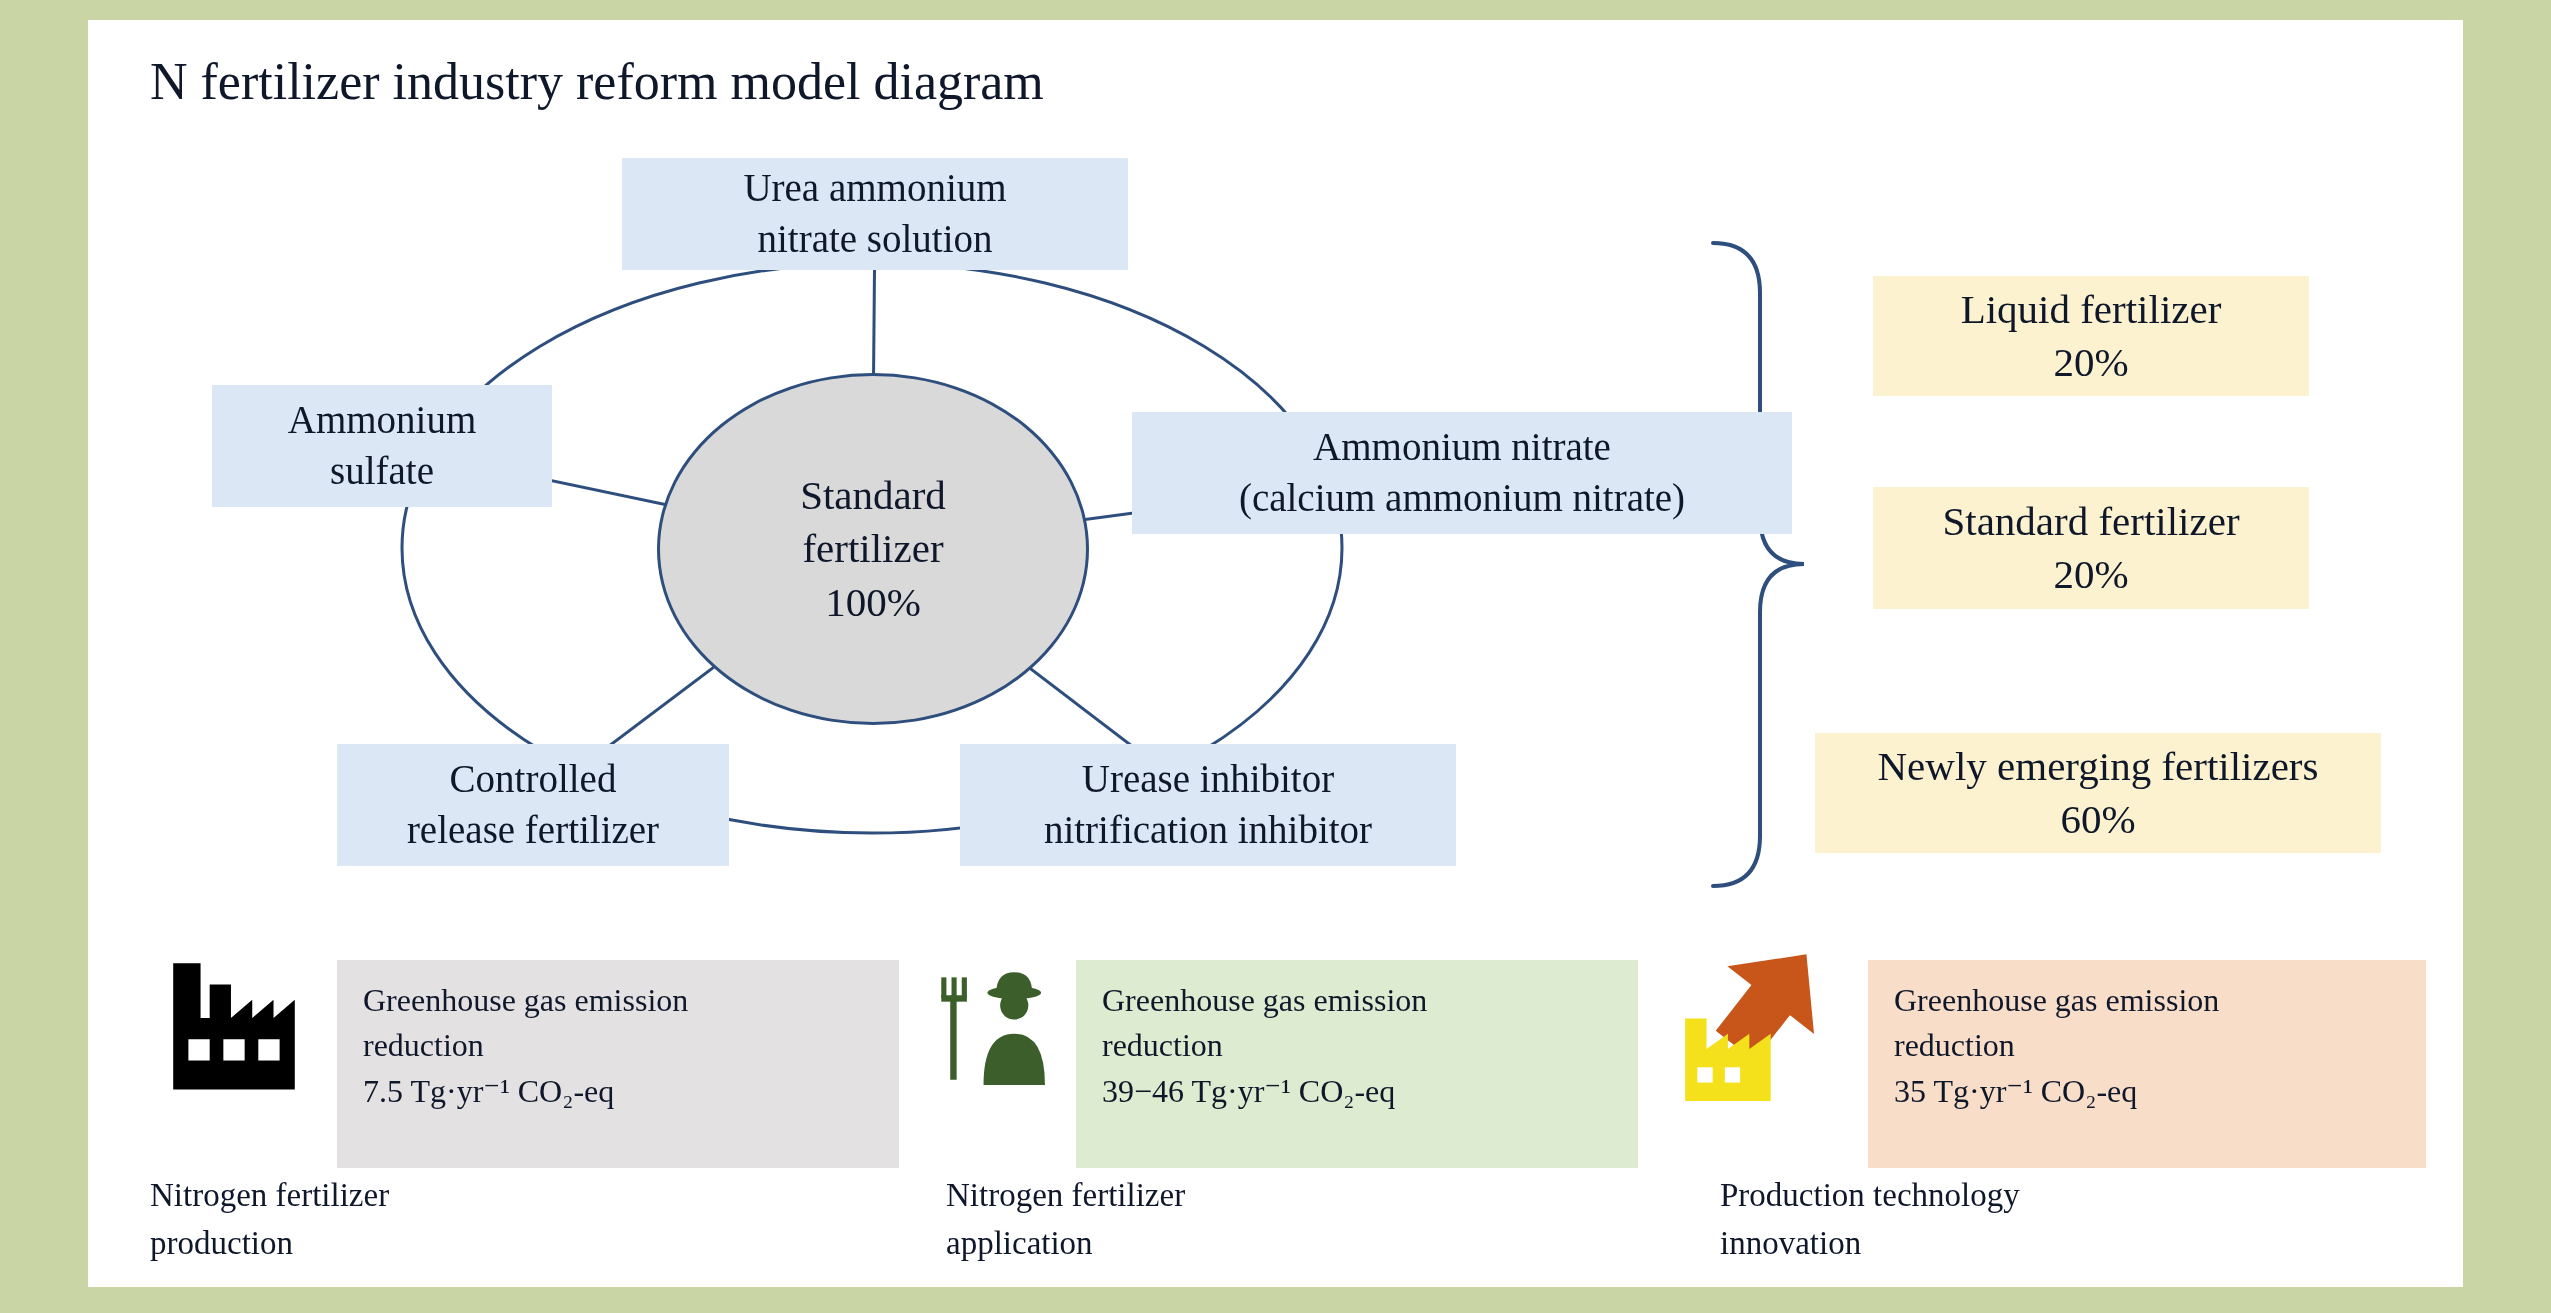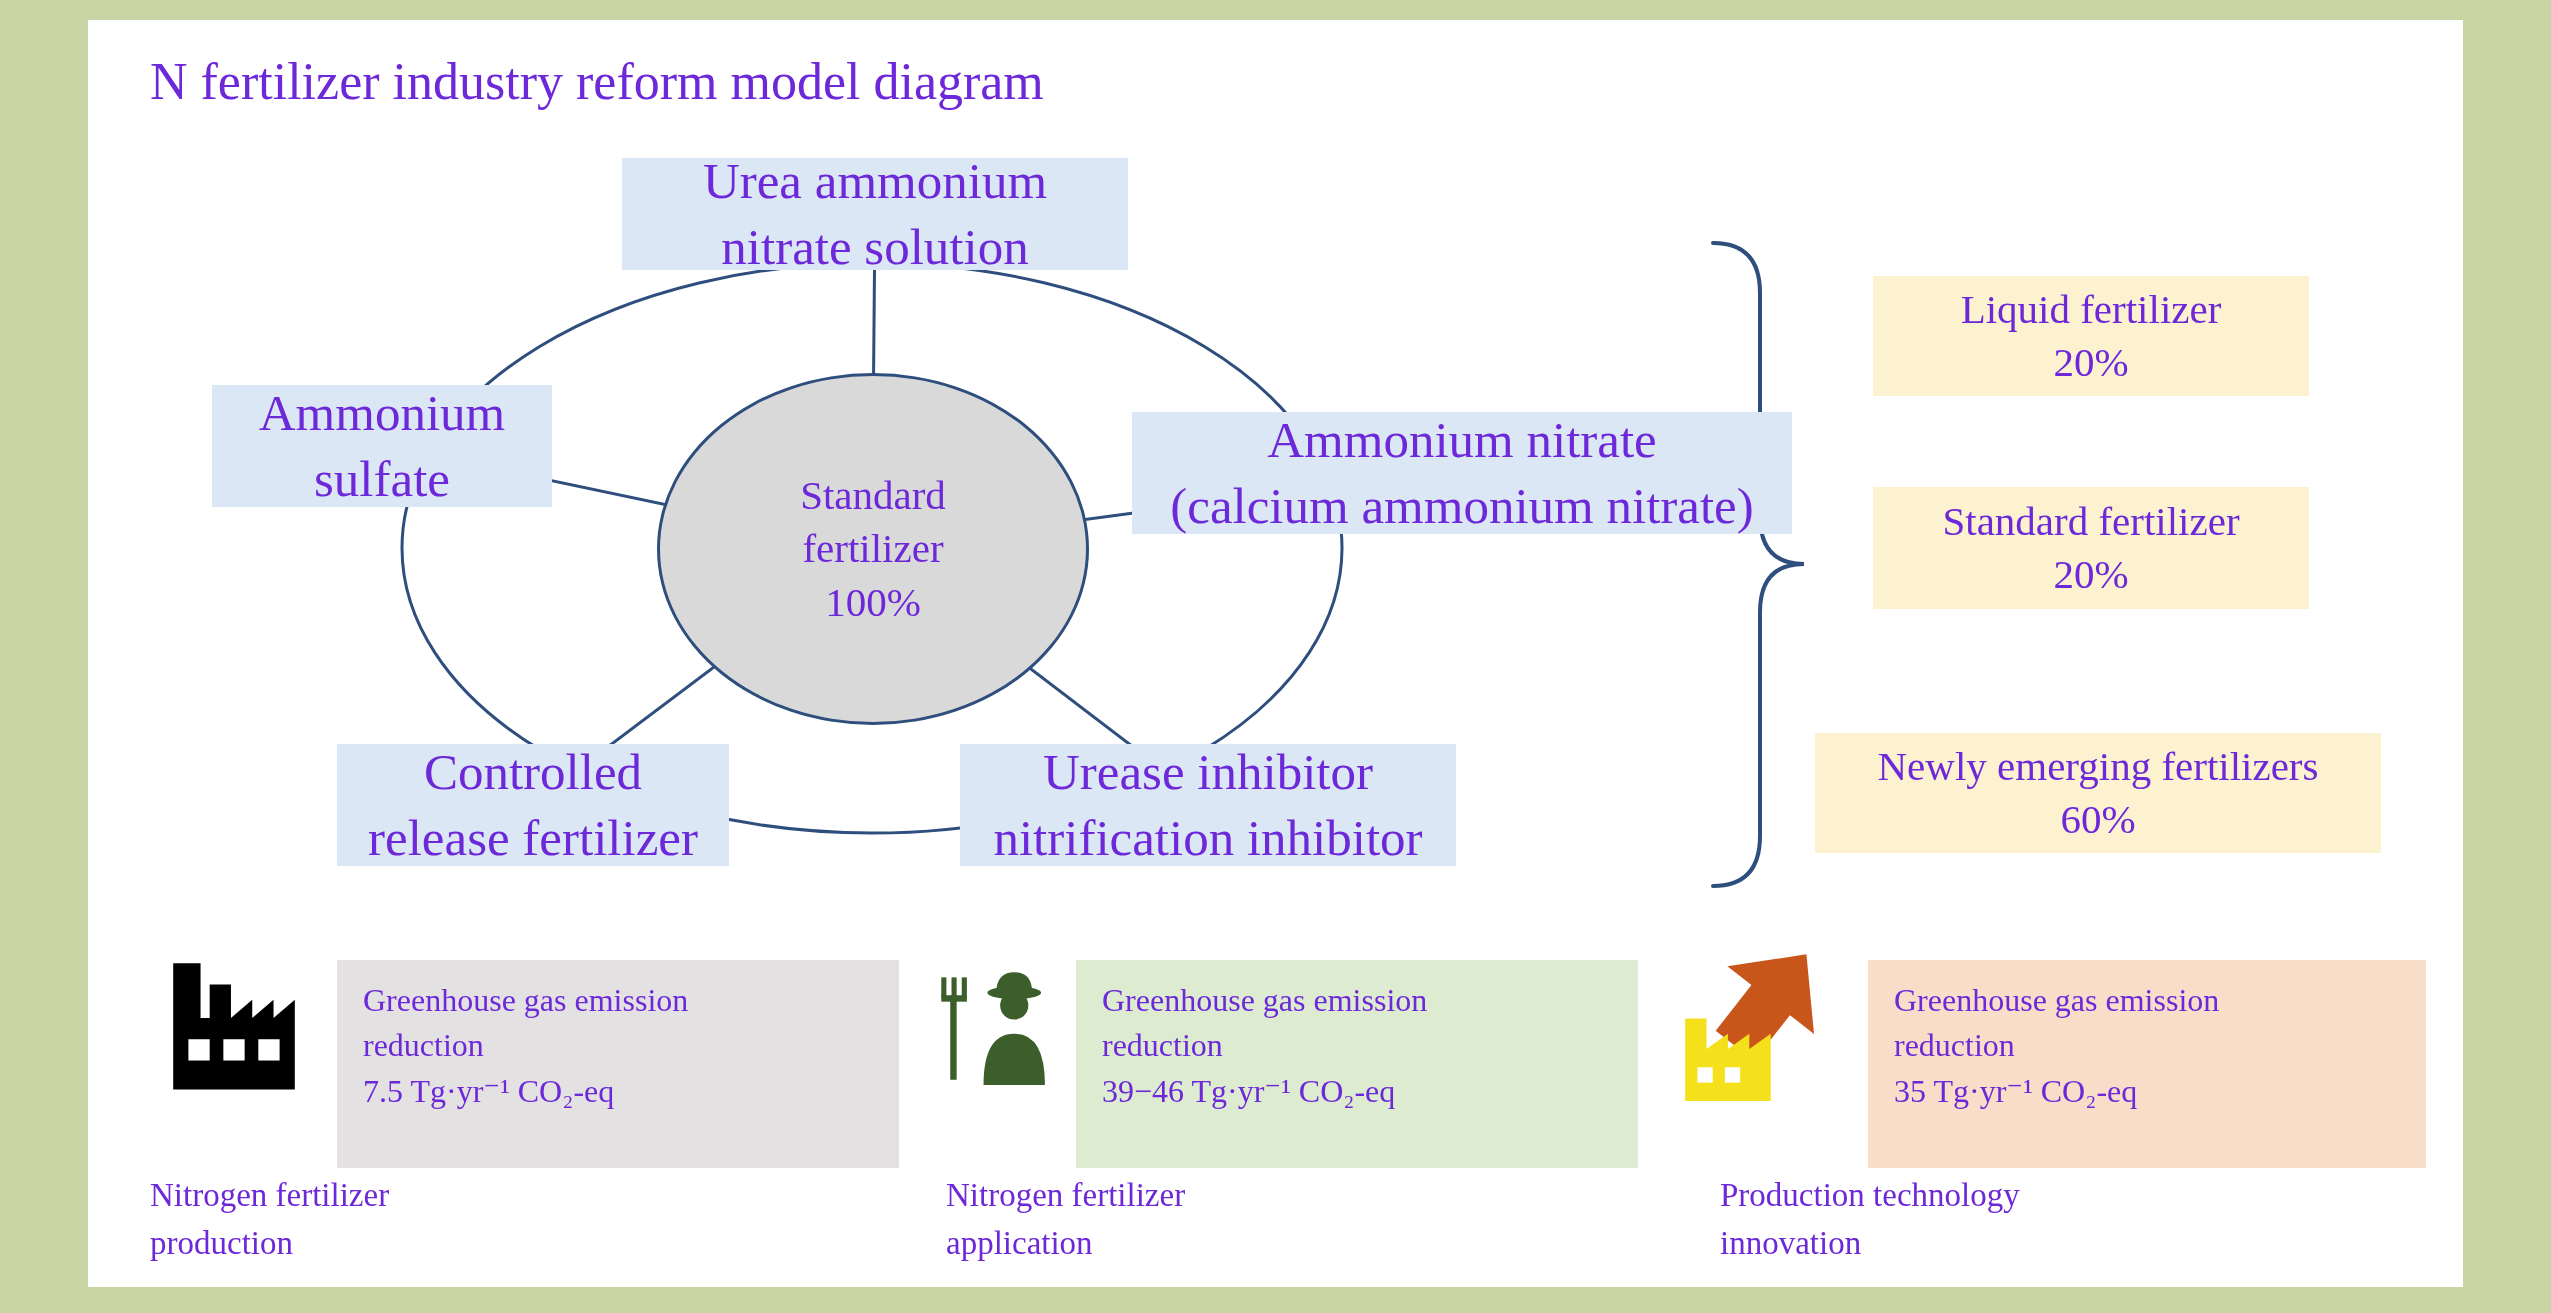--- a/index.html
+++ b/index.html
@@ -1,37 +1,37 @@
 <!DOCTYPE html>
 <html style="--background: #c9d5a4; --panel: #ffffff; --node-fill: #dbe7f4; --hub-fill: #d9d9d9; --line: #2e4e7e; --output-fill: #fdf2cf; --production-fill: #e3e1e2; --application-fill: #ddecd0; --innovation-fill: #f8ddc9; --factory-icon: #000000; --farmer-icon: #3b5e2b; --arrow-icon: #c8551a; --small-factory-icon: #f4e11c;"><head>
 <meta charset="utf-8">
 <style>
   * { margin:0; padding:0; box-sizing:border-box; }
   html,body { background:#c9d5a4; }
   .root {
     position:relative; width:2551px; height:1313px;
     background:var(--background, #c9d5a4);
     font-family:"Liberation Serif","DejaVu Serif",serif;
-    color:#6d28d9; overflow:hidden;
+    color:#0f172a; overflow:hidden;
   }
   .panel {
     position:absolute; left:88px; top:20px; width:2375px; height:1267px;
     background:var(--panel,#fff); z-index:0;
   }
   svg.connectors { position:absolute; left:0; top:0; z-index:1; }
   .ln { fill:none; stroke:var(--line,#2e4e7e); stroke-width:3; }
   .brace { stroke-width:4; stroke-linecap:round; }
   .title {
     position:absolute; left:150px; top:52px; font-size:52px; z-index:2;
   }
   .node, .hub, .outbox, .ebox, .caption { white-space:pre-line; z-index:2; position:absolute; }
   .node {
     background:var(--node-fill,#dbe7f4);
     display:flex; align-items:center; justify-content:center; text-align:center;
-    font-size:51px; line-height:1.3;
+    font-size:39px; line-height:1.3;
   }
   .n-top { left:622px; top:158px; width:506px; height:112px; }
   .n-left { left:212px; top:385px; width:340px; height:122px; }
   .n-right { left:1132px; top:412px; width:660px; height:122px; }
   .n-bl { left:337px; top:744px; width:392px; height:122px; }
   .n-br { left:960px; top:744px; width:496px; height:122px; }
   .hub {
     left:657px; top:373px; width:432px; height:352px;
     background:var(--hub-fill,#d9d9d9); border:3px solid var(--line,#2e4e7e);
     border-radius:50%;

